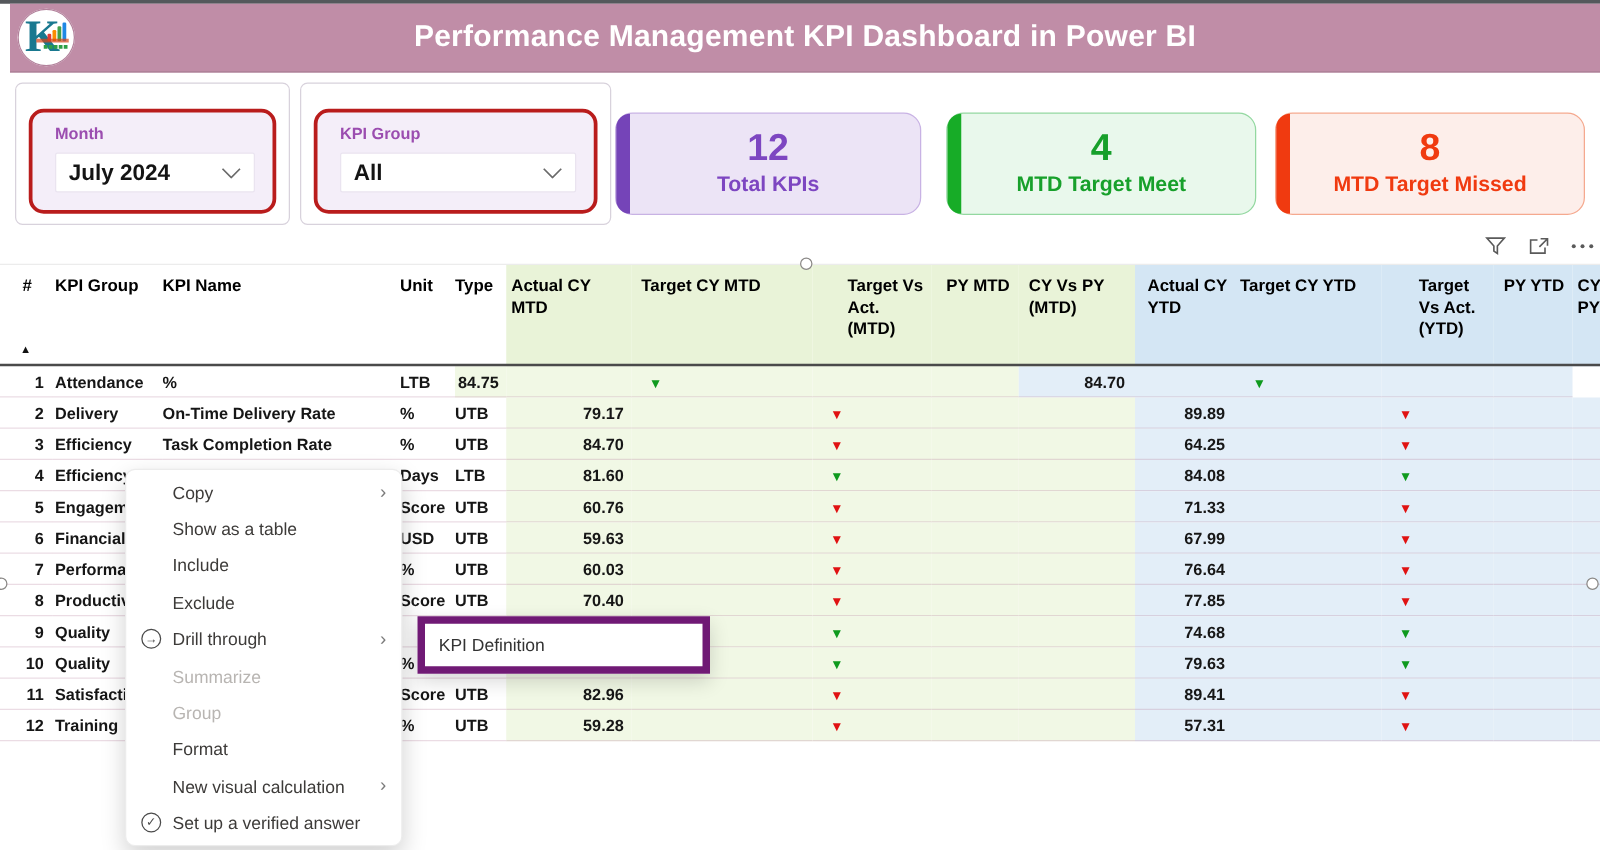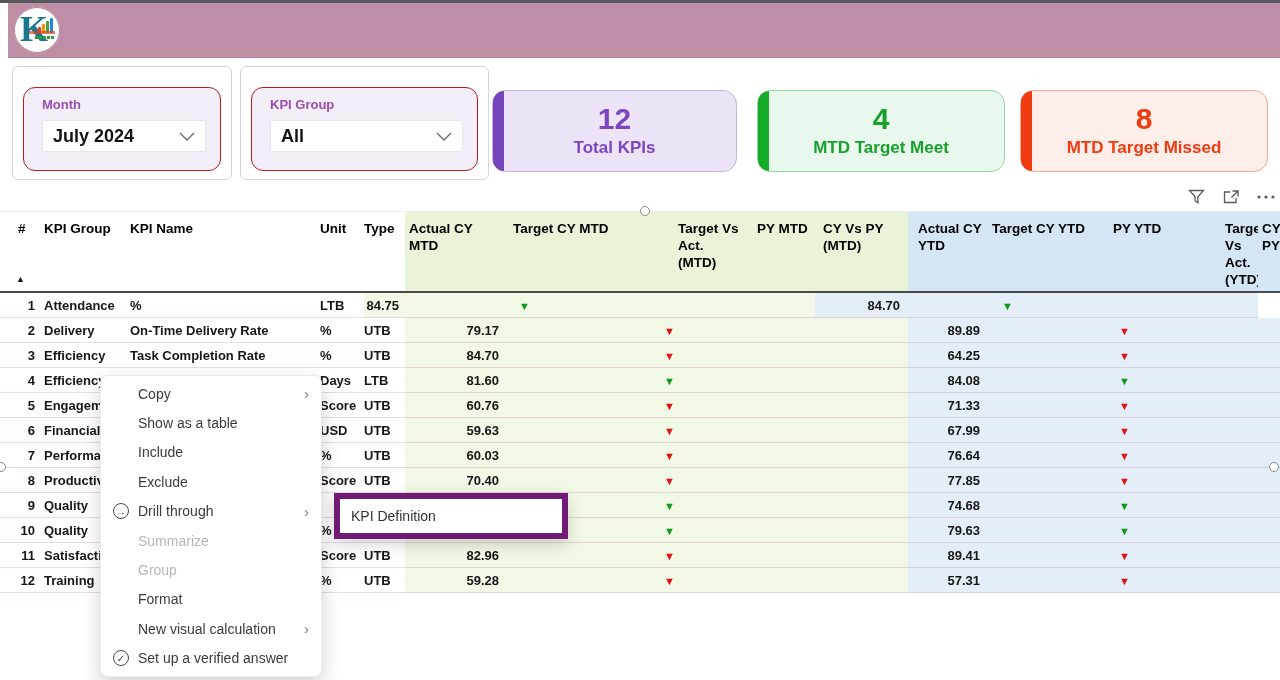--- a/index.html
+++ b/index.html
@@ -23,21 +23,21 @@
   .logo .sq{position:absolute;right:6px;top:29px;display:flex;gap:1px;}
   .logo .sq i{display:block;width:3px;height:3px;background:#2e9e46;}
   .logo .tagline{position:absolute;right:5px;top:24px;width:26px;height:3px;background:#d84315;opacity:.7;}
   .title{flex:1;text-align:center;color:#ffffff;font-size:24px;font-weight:bold;letter-spacing:.2px;}
 
   
   .panel{position:absolute;background:#fff;border:1px solid #d8d2dc;border-radius:6px;}
   .panel.month{left:12px;top:66px;width:218px;height:112px;}
   .panel.group{left:240px;top:66px;width:247px;height:112px;}
   .slicer-card{position:absolute;left:10px;right:10px;top:20px;bottom:8px;background:#f4eef9;
-               border:1px solid #b91c1c;border-radius:12px;padding:9px 14px 0 18px;box-sizing:border-box;}
+               border:3px solid #b91c1c;border-radius:12px;padding:9px 14px 0 18px;box-sizing:border-box;}
   .slicer-label{font-size:13px;font-weight:bold;color:#9b4db0;margin-bottom:8px;}
   .dropdown{height:30px;background:#fff;border:1px solid #eae4f0;border-radius:2px;
             display:flex;align-items:center;padding:0 10px;cursor:pointer;}
   .dropdown .val{flex:1;font-size:18px;font-weight:bold;color:#141414;}
   .chev{width:16px;height:9px;}
 
   
   .kpi-card{position:absolute;top:90px;height:82px;border-radius:14px;box-sizing:border-box;}
   .kpi-card .bar{position:absolute;left:0;top:0;bottom:0;width:11px;border-radius:14px 0 0 14px;}
   .kpi-card .num{margin-top:12px;text-align:center;font-size:30px;font-weight:bold;line-height:32px;}
@@ -133,20 +133,21 @@
         </span>
       <span class="tagline"></span>
       <span class="sq">
           <i></i>
           <i></i>
           <i></i>
           <i></i>
           <i></i>
         </span>
     </div>
+    <h1 class="title">Performance Management KPI Dashboard in Power BI</h1>
   </header>
 
   <div class="panel month">
     <div class="slicer-card">
       <div class="slicer-label">Month</div>
       <div class="dropdown">
         <span class="val">July 2024</span>
         <svg class="chev" viewBox="0 0 16 9">
             <path d="M1 1 L8 8 L15 1" fill="none" stroke="#6a6a6a" stroke-width="1.4"></path>
           </svg>
@@ -213,22 +214,22 @@
       <div class="hc c2">KPI Name</div>
       <div class="hc c3">Unit</div>
       <div class="hc c4">Type</div>
       <div class="hc c5 greenbg">Actual CY MTD</div>
       <div class="hc c6 greenbg">Target CY MTD</div>
       <div class="hc c7 greenbg">Target Vs Act. (MTD)</div>
       <div class="hc c8 greenbg">PY MTD</div>
       <div class="hc c9 greenbg">CY Vs PY (MTD)</div>
       <div class="hc c10 bluebg">Actual CY YTD</div>
       <div class="hc c11 bluebg">Target CY YTD</div>
+      <div class="hc c12 bluebg">Target Vs Act. (YTD)</div>
       <div class="hc c13 bluebg">PY YTD</div>
-      <div class="hc c12 bluebg">Target Vs Act. (YTD)</div>
       <div class="hc c14 bluebg">CY Vs PY (YTD)</div>
     </div>
     <div class="tbody" id="tbody">
   <div class="grid-row t-row">
     <div class="tc c0">1</div>
     <div class="tc c1">Attendance</div>
     <div class="tc c3">%</div>
     <div class="tc c4">LTB</div>
     <div class="tc c5 greenbg">84.75</div>
     <div class="tc c6 greenbg"></div>

